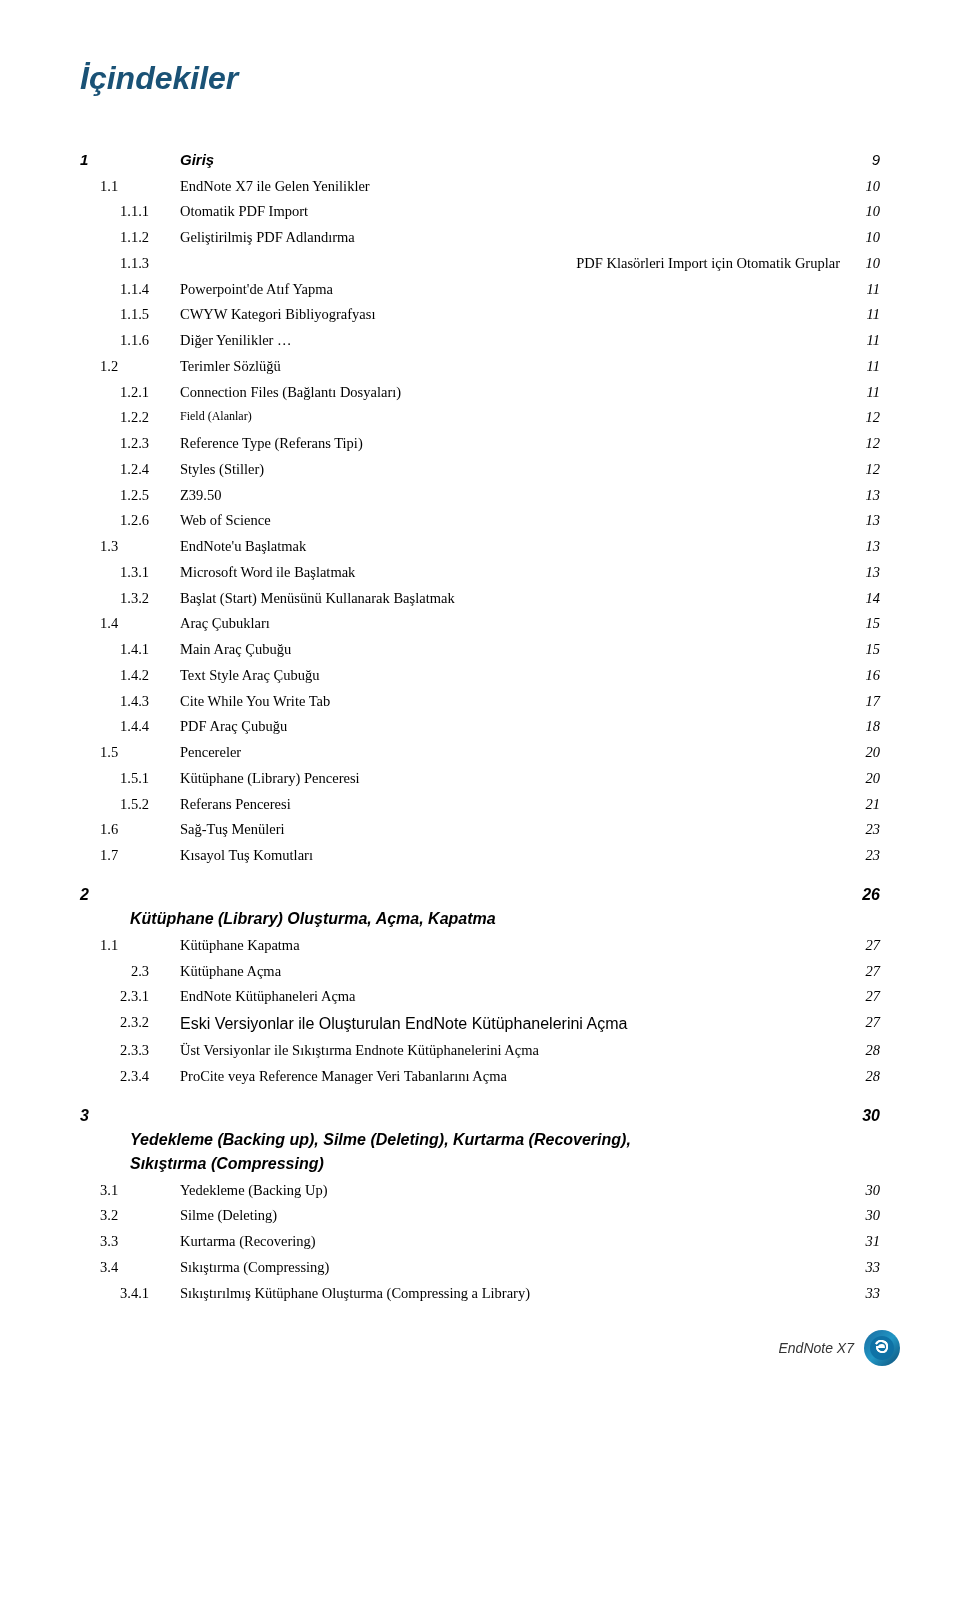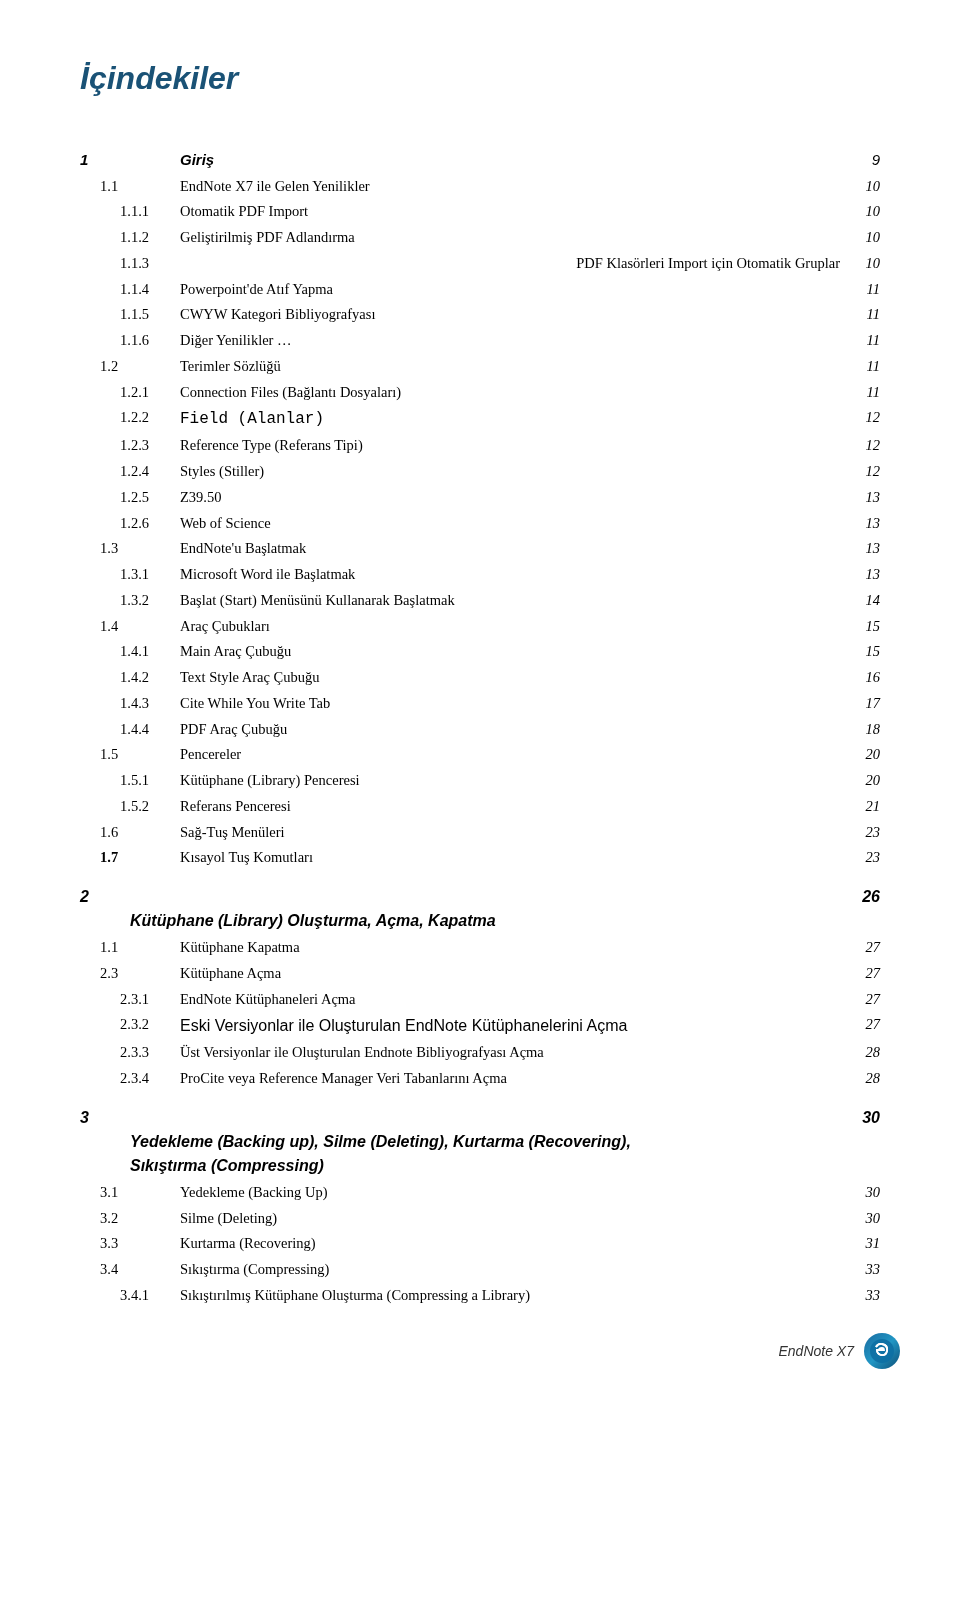--- a/index.html
+++ b/index.html
@@ -171,21 +171,21 @@
         Connection Files (Bağlantı Dosyaları)
       </td>
       <td style="text-align:right; width:40px; vertical-align:top; white-space:nowrap; font-style:italic; font-size:14.5px; font-family:Times New Roman, Times, serif; padding-top:2px;">
         11
       </td>
         </tr>
         <tr>
       <td style="width:100px; vertical-align:top; white-space:nowrap; padding-left:40px; font-weight:normal; font-style:normal; font-size:14.5px; font-family:Times New Roman, Times, serif; padding-top:2px;">
         1.2.2
       </td>
-      <td style="vertical-align:top; font-weight:normal; font-style:normal; font-size:16px; font-family:Liberation Mono, monospace; padding-top:2px;">
+      <td style="vertical-align:top; font-weight:normal; font-style:normal; font-size:12px; font-family:Liberation Serif, serif; padding-top:2px;">
         Field (Alanlar)
       </td>
       <td style="text-align:right; width:40px; vertical-align:top; white-space:nowrap; font-style:italic; font-size:14.5px; font-family:Times New Roman, Times, serif; padding-top:2px;">
         12
       </td>
         </tr>
         <tr>
       <td style="width:100px; vertical-align:top; white-space:nowrap; padding-left:40px; font-weight:normal; font-style:normal; font-size:14.5px; font-family:Times New Roman, Times, serif; padding-top:2px;">
         1.2.3
       </td>
@@ -355,21 +355,21 @@
         1.6
       </td>
       <td style="vertical-align:top; font-weight:normal; font-style:normal; font-size:14.5px; font-family:Times New Roman, Times, serif; padding-top:2px;">
         Sağ-Tuş Menüleri
       </td>
       <td style="text-align:right; width:40px; vertical-align:top; white-space:nowrap; font-style:italic; font-size:14.5px; font-family:Times New Roman, Times, serif; padding-top:2px;">
         23
       </td>
         </tr>
         <tr>
-      <td style="width:80px; vertical-align:top; white-space:nowrap; padding-left:20px; font-weight:bold; font-style:normal; font-size:14.5px; font-family:Times New Roman, Times, serif; padding-top:2px;">
+      <td style="width:80px; vertical-align:top; white-space:nowrap; padding-left:20px; font-weight:normal; font-style:normal; font-size:14.5px; font-family:Times New Roman, Times, serif; padding-top:2px;">
         1.7
       </td>
       <td style="vertical-align:top; font-weight:normal; font-style:normal; font-size:14.5px; font-family:Times New Roman, Times, serif; padding-top:2px;">
         Kısayol Tuş Komutları
       </td>
       <td style="text-align:right; width:40px; vertical-align:top; white-space:nowrap; font-style:italic; font-size:14.5px; font-family:Times New Roman, Times, serif; padding-top:2px;">
         23
       </td>
         </tr>
         <tr>
@@ -396,21 +396,21 @@
         1.1
       </td>
       <td style="vertical-align:top; font-weight:normal; font-style:normal; font-size:14.5px; font-family:Times New Roman, Times, serif; padding-top:2px;">
         Kütüphane Kapatma
       </td>
       <td style="text-align:right; width:40px; vertical-align:top; white-space:nowrap; font-style:italic; font-size:14.5px; font-family:Times New Roman, Times, serif; padding-top:2px;">
         27
       </td>
         </tr>
         <tr>
-      <td style="width:80px; vertical-align:top; white-space:nowrap; padding-left:20px; font-weight:normal; font-style:normal; font-size:14.5px; font-family:Times New Roman, Times, serif; padding-top:2px;">
+      <td style="width:80px; vertical-align:top; white-space:nowrap; padding-left:20px; font-weight:normal; font-style:normal; font-size:14.5px; font-family:Times New Roman, Times, serif; padding-top:2px;text-align:center;">
         2.3
       </td>
       <td style="vertical-align:top; font-weight:normal; font-style:normal; font-size:14.5px; font-family:Times New Roman, Times, serif; padding-top:2px;">
         Kütüphane Açma
       </td>
       <td style="text-align:right; width:40px; vertical-align:top; white-space:nowrap; font-style:italic; font-size:14.5px; font-family:Times New Roman, Times, serif; padding-top:2px;">
         27
       </td>
         </tr>
         <tr>
@@ -433,21 +433,21 @@
       </td>
       <td style="text-align:right; width:40px; vertical-align:top; white-space:nowrap; font-style:italic; font-size:14.5px; font-family:Times New Roman, Times, serif; padding-top:2px;">
         27
       </td>
         </tr>
         <tr>
       <td style="width:100px; vertical-align:top; white-space:nowrap; padding-left:40px; font-weight:normal; font-style:normal; font-size:14.5px; font-family:Times New Roman, Times, serif; padding-top:2px;">
         2.3.3
       </td>
       <td style="vertical-align:top; font-weight:normal; font-style:normal; font-size:14.5px; font-family:Times New Roman, Times, serif; padding-top:2px;">
-        Üst Versiyonlar ile Oluşturulan Endnote Bibliyografyası Açma
+        Üst Versiyonlar ile Sıkıştırma Endnote Kütüphanelerini Açma
       </td>
       <td style="text-align:right; width:40px; vertical-align:top; white-space:nowrap; font-style:italic; font-size:14.5px; font-family:Times New Roman, Times, serif; padding-top:2px;">
         28
       </td>
         </tr>
         <tr>
       <td style="width:100px; vertical-align:top; white-space:nowrap; padding-left:40px; font-weight:normal; font-style:normal; font-size:14.5px; font-family:Times New Roman, Times, serif; padding-top:2px;">
         2.3.4
       </td>
       <td style="vertical-align:top; font-weight:normal; font-style:normal; font-size:14.5px; font-family:Times New Roman, Times, serif; padding-top:2px;">

